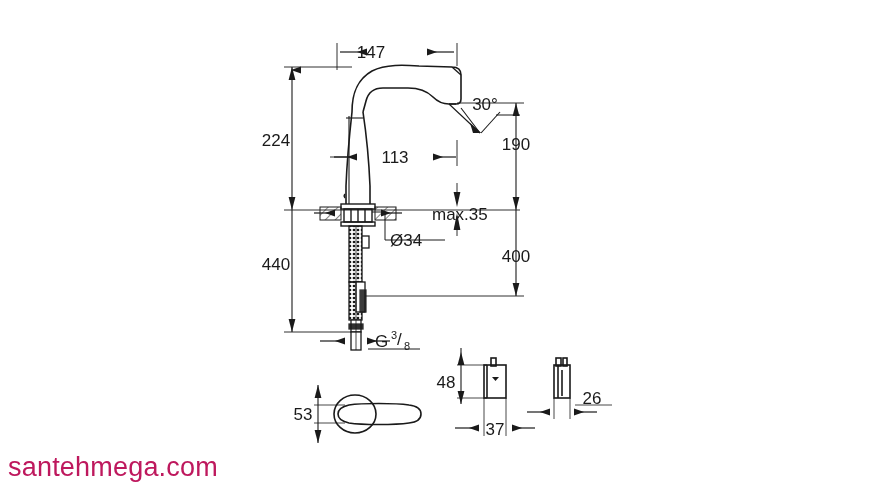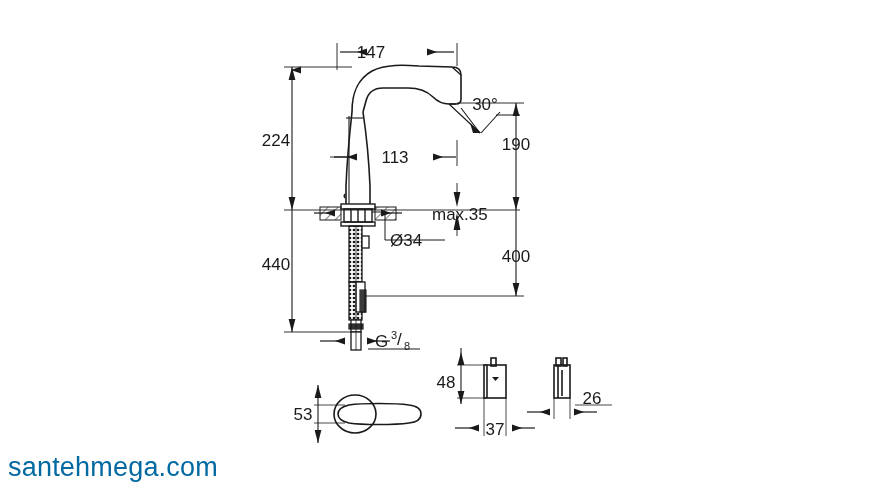--- a/index.html
+++ b/index.html
@@ -285,15 +285,15 @@
     <text class="dimtext" x="303" y="420" text-anchor="middle">53</text>
 
     <text class="dimtext" x="446" y="388" text-anchor="middle">48</text>
 
     <text class="dimtext" x="495" y="435" text-anchor="middle">37</text>
 
     <text class="dimtext" x="592" y="404" text-anchor="middle">26</text>
 
   </svg>
 
-  <div class="wm" style="color: #0369a1;">santehmega.com</div>
+  <div class="wm" style="color: #be185d;">santehmega.com</div>
 
 </div>
 
 </body></html>

